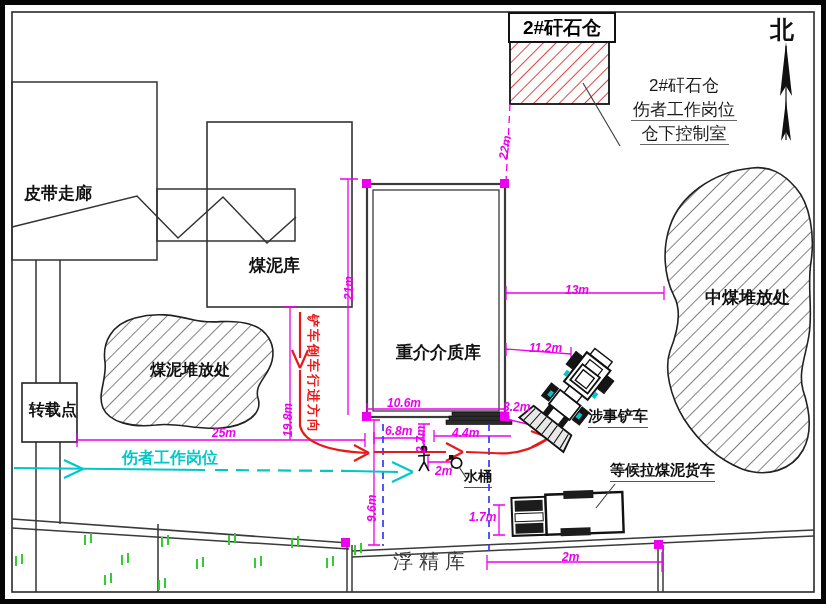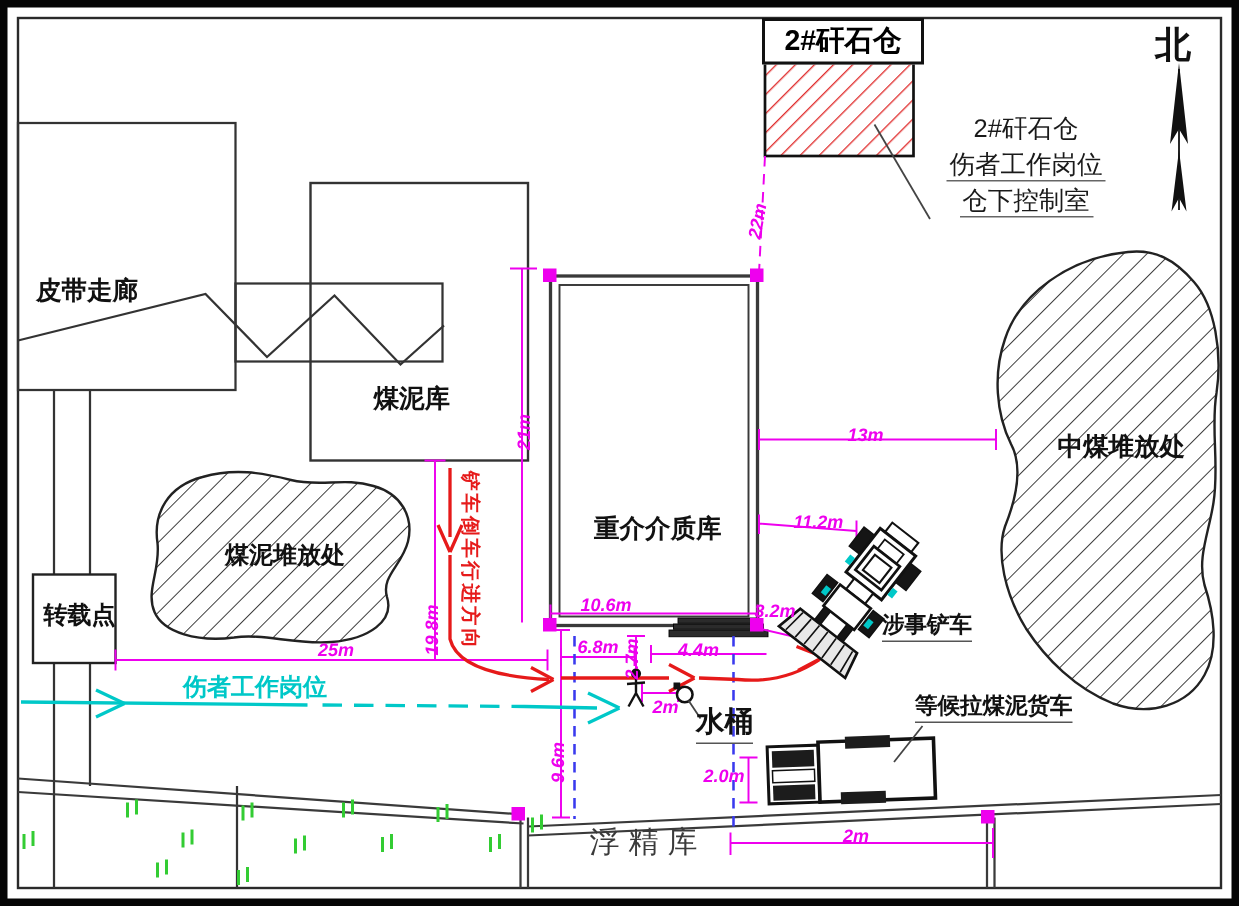--- a/index.html
+++ b/index.html
@@ -209,33 +209,33 @@
   <div class="lbl b" style="left:249px;top:254px;font-size:17px">煤泥库</div>
   <div class="lbl b" style="left:396px;top:341px;font-size:17px">重介介质库</div>
   <div class="lbl b" style="left:29px;top:400px;font-size:16px">转载点</div>
   <div class="lbl" style="left:393px;top:548px;font-size:20px;color:#3a3a3a;letter-spacing:6px">浮精库</div>
 
   <div class="lbl b" style="left:150px;top:360px;font-size:16px">煤泥堆放处</div>
   <div class="lbl b" style="left:705px;top:286px;font-size:17px">中煤堆放处</div>
 
   <div class="lbl b ul" style="left:588px;top:407px;font-size:15px">涉事铲车</div>
   <div class="lbl b ul" style="left:610px;top:461px;font-size:15px">等候拉煤泥货车</div>
-  <div class="lbl b ul" style="left:464px;top:468px;font-size:19px">水桶</div>
+  <div class="lbl b ul" style="left:464px;top:468px;font-size:14px">水桶</div>
 
   <div class="lbl b" style="left:122px;top:448px;font-size:16px;color:#00c8c8">伤者工作岗位</div>
   <div class="lbl b cw" style="left:322px;top:314px;font-size:13px;color:#e61a1a;letter-spacing:2px">铲车倒车行进方向</div>
 
   <div class="dim vr80" style="left:496px;top:158px">22m</div>
   <div class="dim vr" style="left:342px;top:300px">21m</div>
   <div class="dim vr" style="left:281px;top:437px">19.8m</div>
   <div class="dim" style="left:212px;top:426px">25m</div>
   <div class="dim" style="left:565px;top:283px">13m</div>
   <div class="dim" style="left:529px;top:341px">11.2m</div>
   <div class="dim" style="left:503px;top:400px">3.2m</div>
   <div class="dim" style="left:387px;top:396px">10.6m</div>
   <div class="dim" style="left:385px;top:424px">6.8m</div>
   <div class="dim vr" style="left:414px;top:453px">2.7m</div>
   <div class="dim" style="left:452px;top:426px">4.4m</div>
   <div class="dim" style="left:435px;top:464px">2m</div>
   <div class="dim vr" style="left:365px;top:522px">9.6m</div>
-  <div class="dim" style="left:469px;top:510px">2.0m</div>
+  <div class="dim" style="left:469px;top:510px">1.7m</div>
   <div class="dim" style="left:562px;top:550px">2m</div>
 </div>
 
 </body></html>

